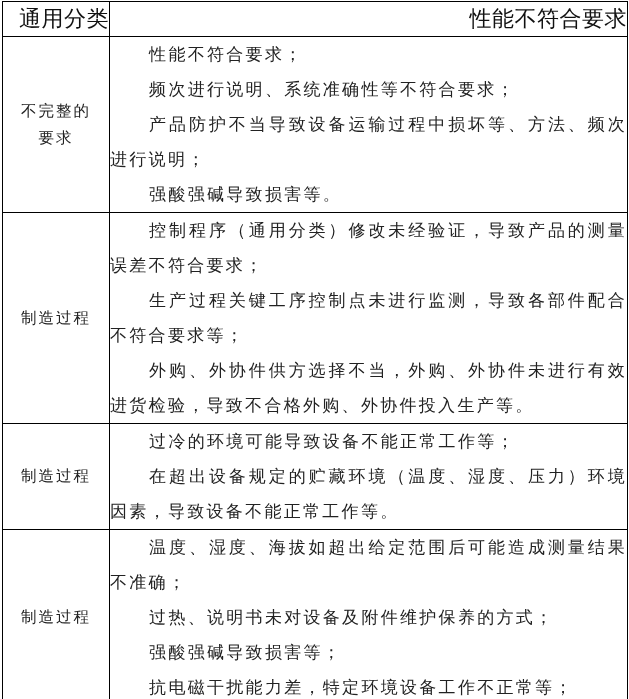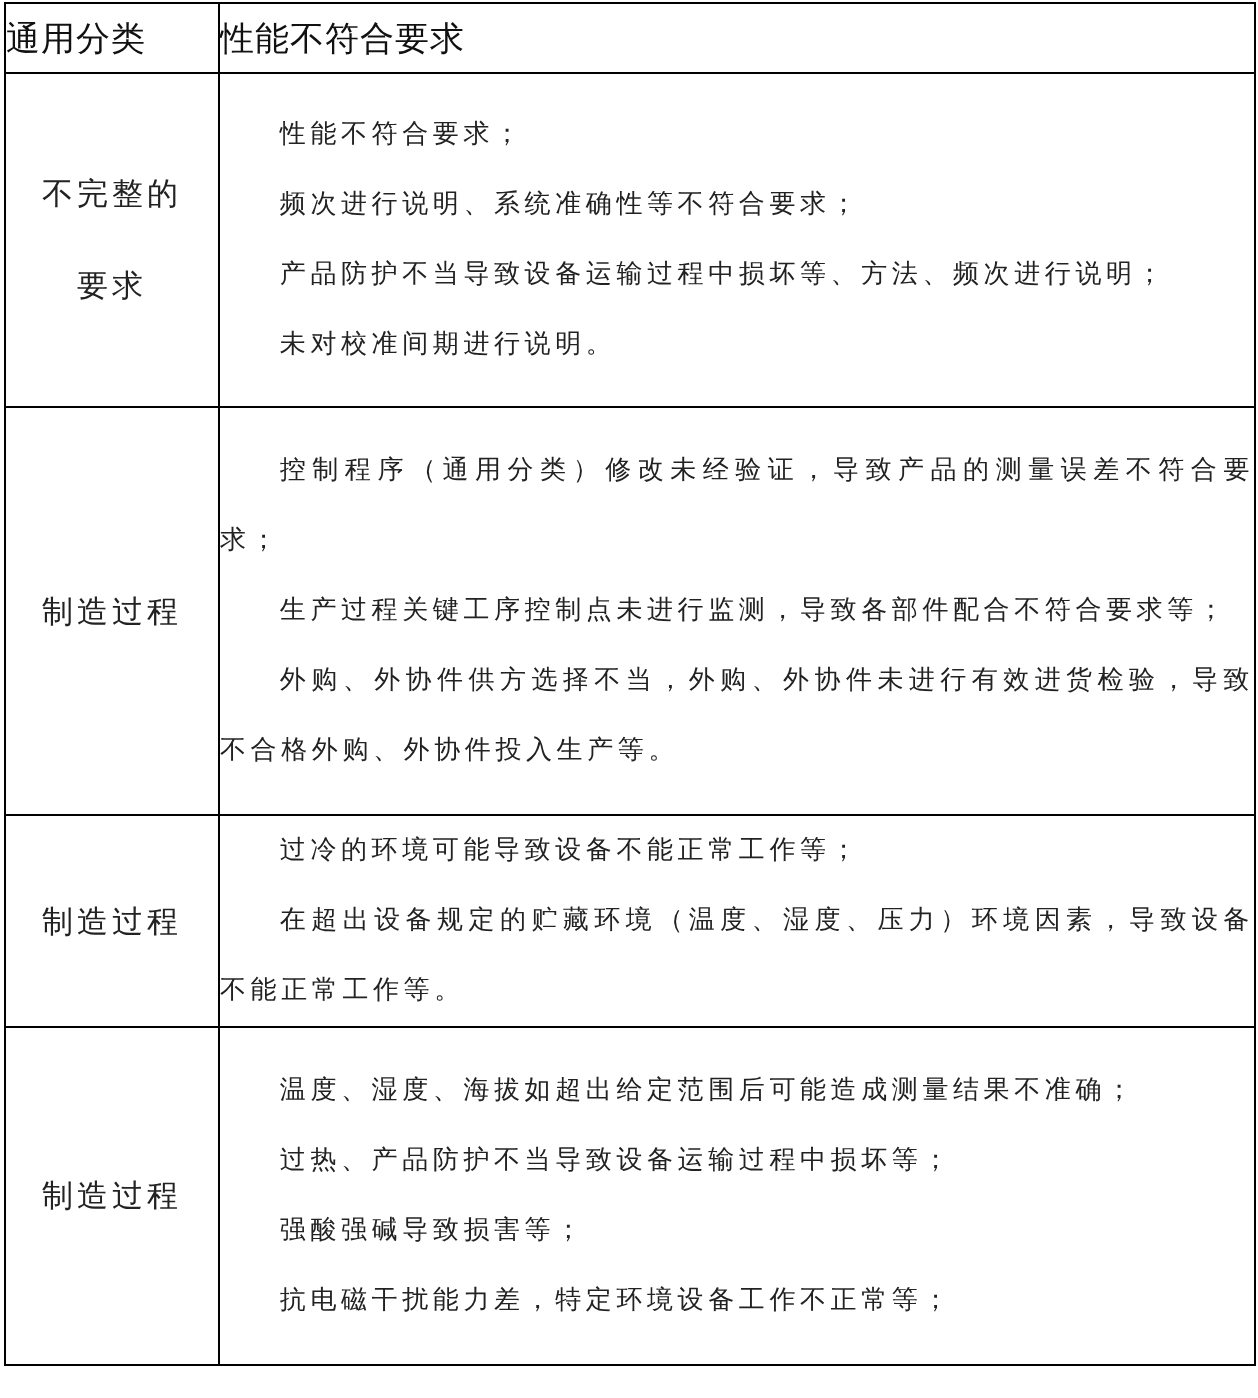--- a/index.html
+++ b/index.html
@@ -22,42 +22,42 @@
       border-collapse: collapse;
       table-layout: fixed;
     }
     table.doc-table td, table.doc-table th {
       border: 1.4px solid #000000;
       padding: 0;
       vertical-align: middle;
     }
     th {
       font-weight: normal;
-      font-size: 17px;
+      font-size: 22px;
       height: 34px;
-      text-align: left;
+      text-align: right;
       letter-spacing: 0.5px;
     }
     col.c1 { width: 107px; }
     col.c2 { width: 518px; }
     td.category {
       text-align: center;
       font-size: 15.5px;
-      line-height: 46px;
+      line-height: 27px;
       letter-spacing: 2px;
       color: #222;
     }
     td.category span {
       display: inline-block;
       width: 72px;
       word-break: break-all;
     }
     td.content {
       padding: 3px 6px 3px 6px;
-      font-size: 13px;
+      font-size: 17px;
       line-height: 35px;
       letter-spacing: 2.3px;
       color: #222;
     }
     td.content p {
       margin: 0;
       text-indent: 2.3em;
       text-align: justify;
     }
     tr.r1 td { height: 166px; }
@@ -81,21 +81,21 @@
   </thead>
   <tbody>
     <tr class="r1">
       <td class="category">
         <span>不完整的要求</span>
       </td>
       <td class="content">
         <p>性能不符合要求；</p>
         <p>频次进行说明、系统准确性等不符合要求；</p>
         <p>产品防护不当导致设备运输过程中损坏等、方法、频次进行说明；</p>
-        <p>未对校准间期进行说明。</p>
+        <p>强酸强碱导致损害等。</p>
       </td>
     </tr>
     <tr class="r2">
       <td class="category">
         <span>制造过程</span>
       </td>
       <td class="content">
         <p>控制程序（通用分类）修改未经验证，导致产品的测量误差不符合要求；</p>
         <p>生产过程关键工序控制点未进行监测，导致各部件配合不符合要求等；</p>
         <p>外购、外协件供方选择不当，外购、外协件未进行有效进货检验，导致不合格外购、外协件投入生产等。</p>
@@ -109,19 +109,19 @@
         <p>过冷的环境可能导致设备不能正常工作等；</p>
         <p>在超出设备规定的贮藏环境（温度、湿度、压力）环境因素，导致设备不能正常工作等。</p>
       </td>
     </tr>
     <tr class="r4">
       <td class="category">
         <span>制造过程</span>
       </td>
       <td class="content">
         <p>温度、湿度、海拔如超出给定范围后可能造成测量结果不准确；</p>
-        <p>过热、产品防护不当导致设备运输过程中损坏等；</p>
+        <p>过热、说明书未对设备及附件维护保养的方式；</p>
         <p>强酸强碱导致损害等；</p>
         <p>抗电磁干扰能力差，特定环境设备工作不正常等；</p>
       </td>
     </tr>
   </tbody>
 </table>
 
 </body></html>

